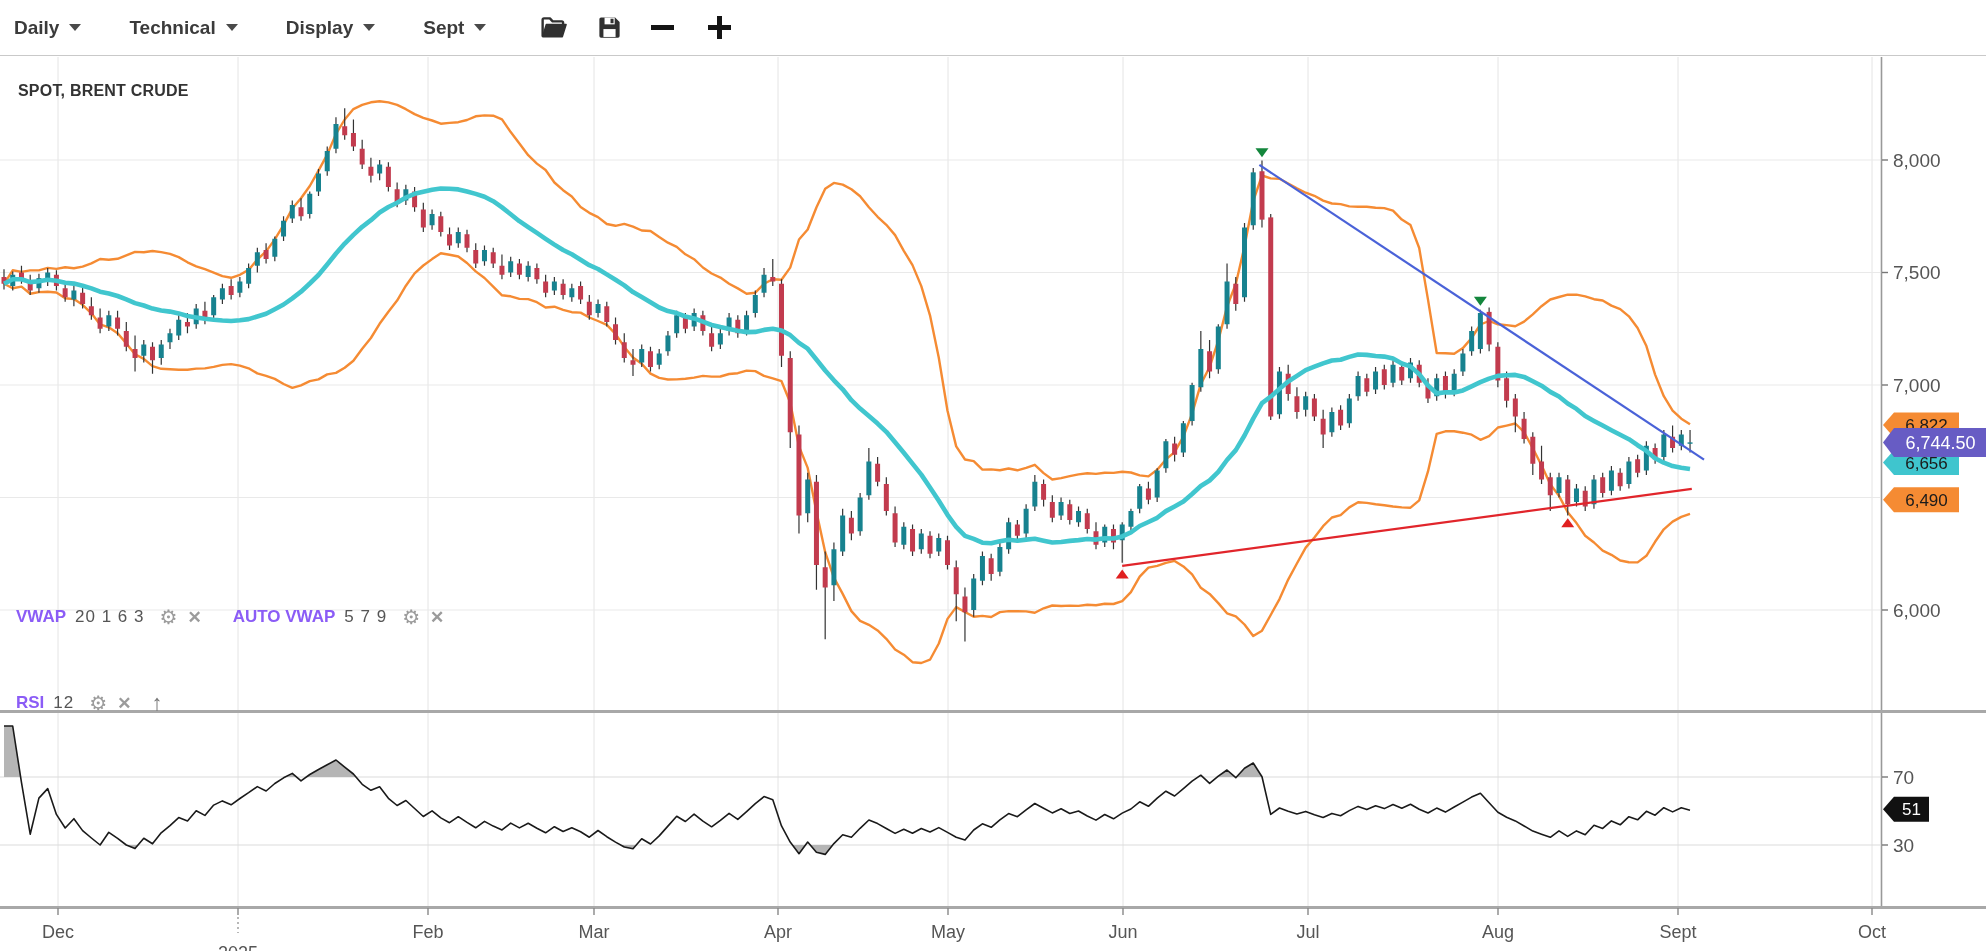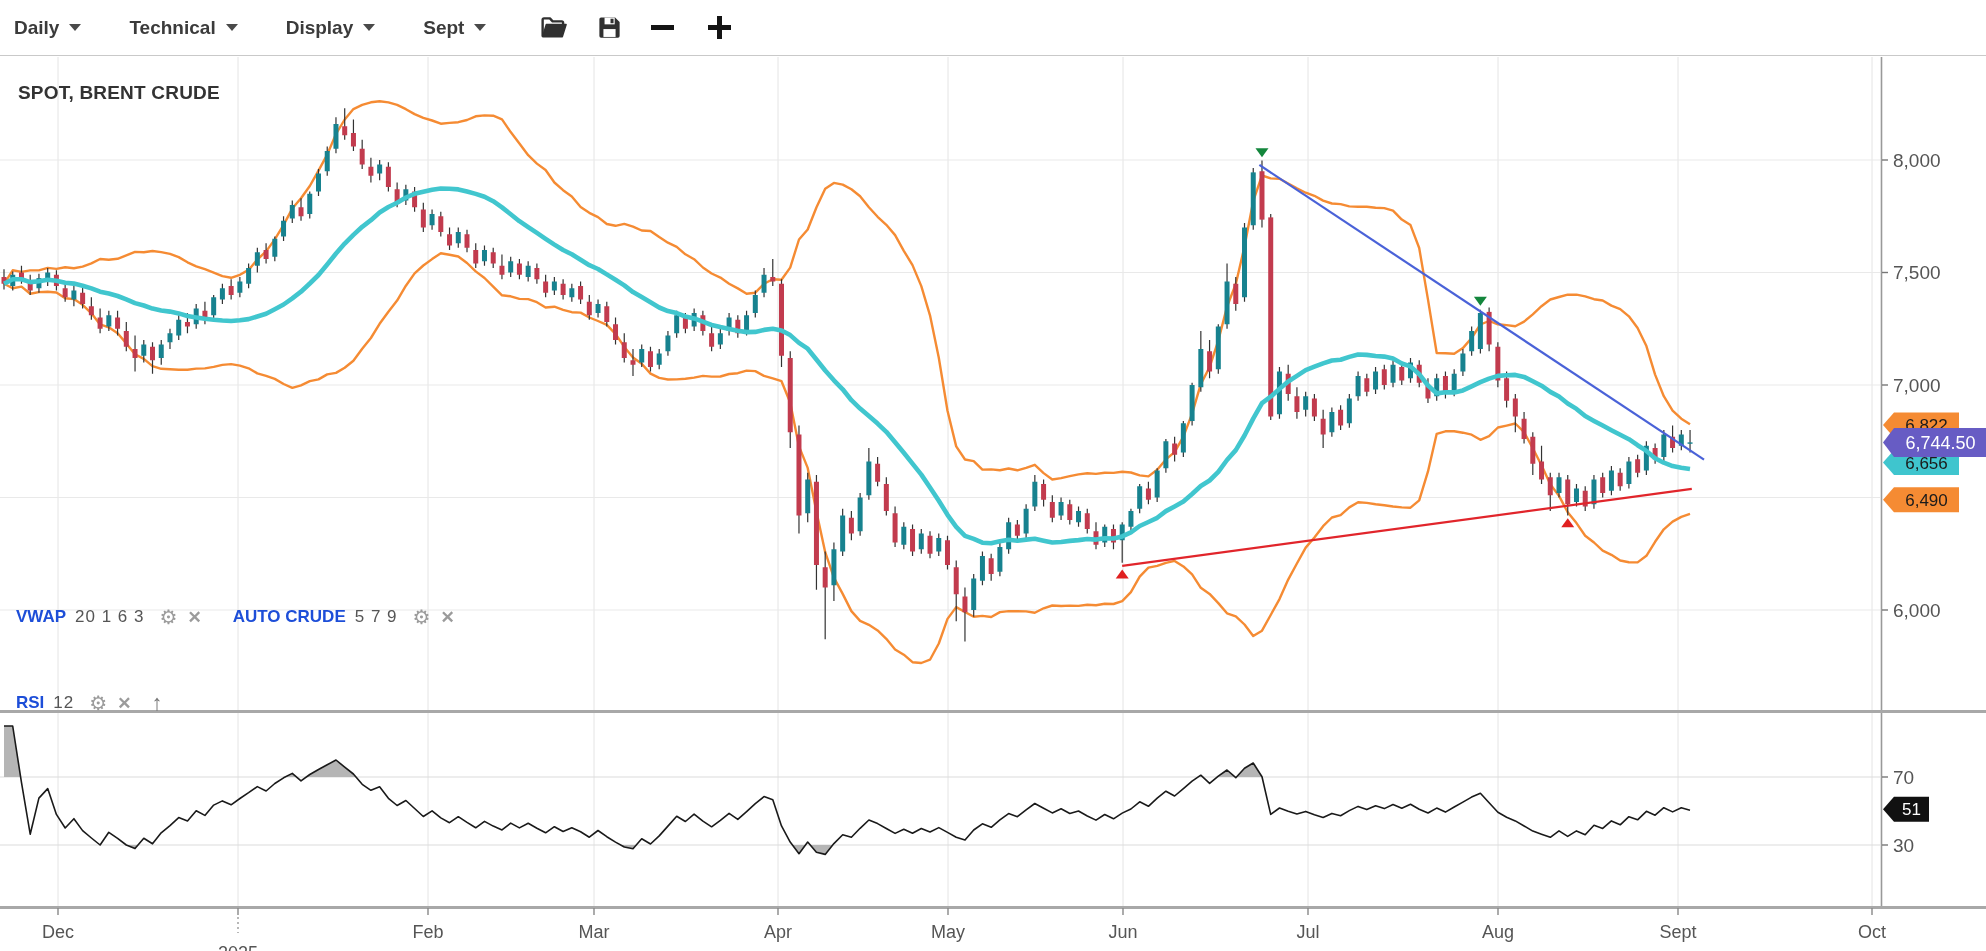--- a/index.html
+++ b/index.html
@@ -18,25 +18,25 @@
             display:flex;align-items:center;}
   .tb-minus{width:23px;height:5px;background:#141414;}
   .tb-plus{position:relative;width:23px;height:23px;}
   .tb-plus::before{content:"";position:absolute;left:0;top:9px;width:23px;height:5px;background:#141414;}
   .tb-plus::after{content:"";position:absolute;left:9px;top:0;width:5px;height:23px;background:#141414;}
   
   #chart-svg{position:absolute;top:0;left:0;z-index:1;}
   #chart-svg text{font-family:"Liberation Sans",sans-serif;}
   
   .overlay{position:absolute;z-index:4;display:flex;align-items:center;}
-  #symbol-title{top:82px;left:18px;font-size:19px;font-weight:700;color:#333;letter-spacing:.2px;}
+  #symbol-title{top:82px;left:18px;font-size:16px;font-weight:700;color:#333;letter-spacing:.2px;}
   .legend-row{height:26px;font-size:17px;color:#555;}
   #legend-indicators{top:604px;left:16px;}
   #legend-rsi{top:690px;left:16px;}
-  .lg-name{font-weight:700;color:#1d4ed8;margin-right:9px;}
+  .lg-name{font-weight:700;color:#8b5cf6;margin-right:9px;}
   .lg-params{color:#555;margin-right:10px;letter-spacing:1px;}
   .lg-btn{background:none;border:0;padding:0;margin:0 5px;cursor:pointer;line-height:1;}
   .gear{font-size:20px;color:#9b9b9b;}
   .xmark{font-size:17px;font-weight:700;color:#9b9b9b;}
   .arrow-up{font-size:22px;color:#777;margin-left:10px;}
   .lg-gap{width:26px;}
 </style>
 </head>
 <body>
 
@@ -586,21 +586,21 @@
   <div class="overlay" id="symbol-title">SPOT, BRENT CRUDE</div>
 
   <div class="overlay legend-row" id="legend-indicators">
     <span class="lg-name">VWAP</span>
     <span class="lg-params">20 1 6 3</span>
     <button class="lg-btn">
       <span class="gear">⚙</span></button>
     <button class="lg-btn">
       <span class="xmark">✕</span></button>
     <span class="lg-gap"></span>
-    <span class="lg-name">AUTO CRUDE</span>
+    <span class="lg-name">AUTO VWAP</span>
     <span class="lg-params">5 7 9</span>
     <button class="lg-btn">
       <span class="gear">⚙</span></button>
     <button class="lg-btn">
       <span class="xmark">✕</span></button>
   </div>
 
   <div class="overlay legend-row" id="legend-rsi">
     <span class="lg-name">RSI</span>
     <span class="lg-params">12</span>

